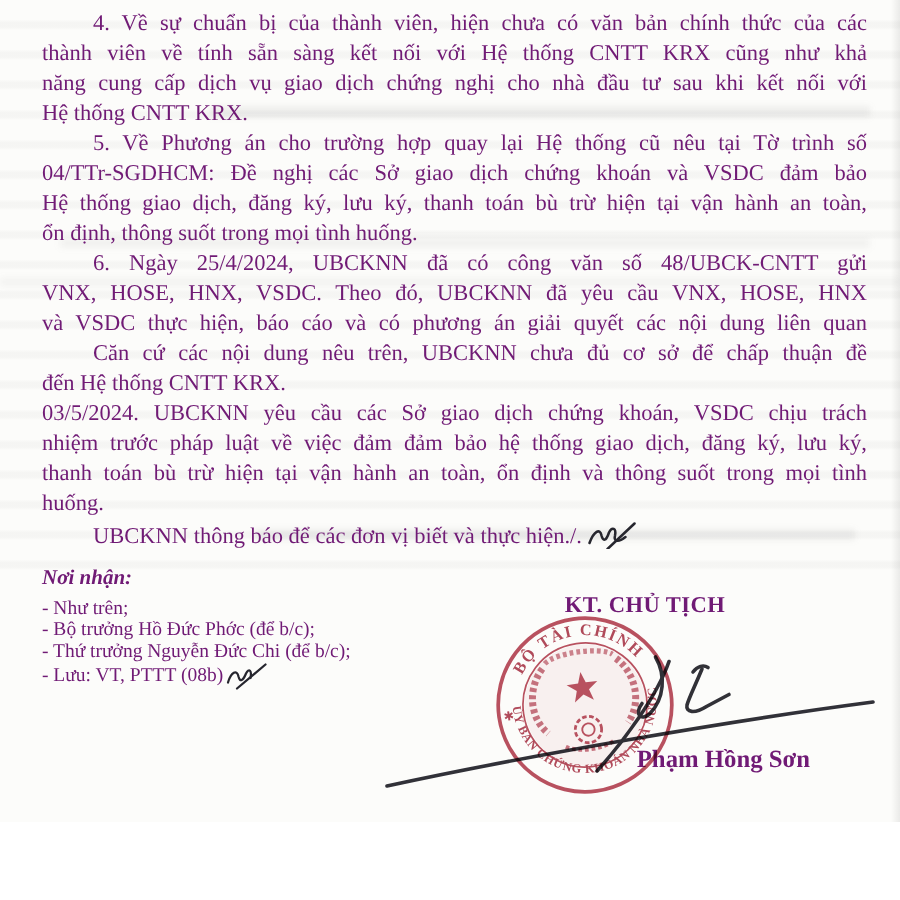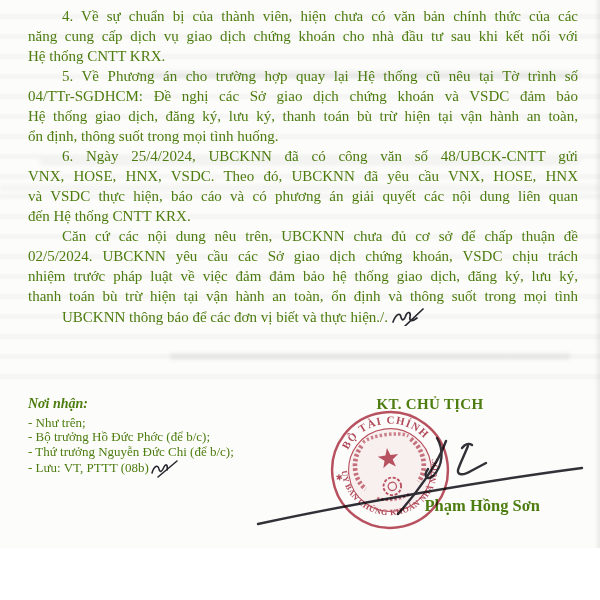--- a/index.html
+++ b/index.html
@@ -1,18 +1,18 @@
 <!DOCTYPE html>
 <html><head>
 <meta charset="utf-8">
 <style>
   html,body { margin:0; padding:0; background:#ffffff; }
   .page {
     position:relative; width:600px; height:548px; overflow:hidden;
-    background:#fcfcfa; color:#4d7c0f;
+    background:#fcfcfa; color:#701a75;
     font-family:"Liberation Serif", "DejaVu Serif", serif;
   }
   
   .scan-bands {
     position:absolute; left:0; top:0; width:600px; height:392px; z-index:0;
     background:repeating-linear-gradient(180deg,
       rgba(120,120,120,0) 0px, rgba(120,120,120,0) 13px,
       rgba(120,120,120,0.05) 15px, rgba(120,120,120,0.05) 18px,
       rgba(120,120,120,0) 20px);
     pointer-events:none;
@@ -25,21 +25,21 @@
   }
   .body-text {
     position:absolute; left:28px; top:6px; width:550px; z-index:1;
     font-size:15px; line-height:20px;
   }
   .bline { height:20px; overflow:hidden; text-align:justify; text-align-last:justify; }
   .bline.end { text-align-last:left; }
   .bline.ind { text-indent:34px; }
   .inline-mark { vertical-align:-6px; margin-left:3px; }
   .recipients {
-    position:absolute; left:28px; top:397px; z-index:1;
+    position:absolute; left:28px; top:379px; z-index:1;
     font-size:13px; line-height:14.5px;
   }
   .rec-heading { font-weight:bold; font-style:italic; font-size:14px; margin-bottom:4px; }
   .rec-item { white-space:nowrap; }
   .sig-titles {
     position:absolute; left:320px; top:395px; width:220px; z-index:1;
     text-align:center; font-weight:bold; font-size:15px; line-height:18px;
     letter-spacing:0.3px;
   }
   .sig-name {
@@ -55,34 +55,36 @@
 <div class="page">
 
   <div class="scan-bands"></div>
   <div class="smudge" style="left:140px;top:71px;width:440px;height:7px;background:rgba(110,110,110,0.10);"></div>
   <div class="smudge" style="left:40px;top:159px;width:540px;height:6px;background:rgba(110,110,110,0.08);"></div>
   <div class="smudge" style="left:0px;top:185px;width:600px;height:6px;background:rgba(110,110,110,0.06);"></div>
   <div class="smudge" style="left:170px;top:353px;width:400px;height:7px;background:rgba(110,110,110,0.10);"></div>
 
   <div class="body-text">
     <div class="bline ind">4. Về sự chuẩn bị của thành viên, hiện chưa có văn bản chính thức của các</div>
-    <div class="bline">năng cung cấp dịch vụ giao dịch chứng khoán cho nhà đầu tư sau khi kết nối với</div>
+    <div class="bline">thành viên về tính sẵn sàng kết nối với Hệ thống CNTT KRX cũng như khả</div>
+    <div class="bline">năng cung cấp dịch vụ giao dịch chứng nghị cho nhà đầu tư sau khi kết nối với</div>
     <div class="bline end">Hệ thống CNTT KRX.</div>
     <div class="bline ind">5. Về Phương án cho trường hợp quay lại Hệ thống cũ nêu tại Tờ trình số</div>
     <div class="bline">04/TTr-SGDHCM: Đề nghị các Sở giao dịch chứng khoán và VSDC đảm bảo</div>
     <div class="bline">Hệ thống giao dịch, đăng ký, lưu ký, thanh toán bù trừ hiện tại vận hành an toàn,</div>
     <div class="bline end">ổn định, thông suốt trong mọi tình huống.</div>
     <div class="bline ind">6. Ngày 25/4/2024, UBCKNN đã có công văn số 48/UBCK-CNTT gửi</div>
     <div class="bline">VNX, HOSE, HNX, VSDC. Theo đó, UBCKNN đã yêu cầu VNX, HOSE, HNX</div>
     <div class="bline">và VSDC thực hiện, báo cáo và có phương án giải quyết các nội dung liên quan</div>
+    <div class="bline ind">Căn cứ các nội dung nêu trên, UBCKNN chưa đủ cơ sở để chấp thuận đề</div>
     <div class="bline end">đến Hệ thống CNTT KRX.</div>
-    <div class="bline ind">Căn cứ các nội dung nêu trên, UBCKNN chưa đủ cơ sở để chấp thuận đề</div>
-    <div class="bline">02/5/2024. UBCKNN yêu cầu các Sở giao dịch chứng khoán, VSDC chịu trách</div>
+    <div class="bline">03/5/2024. UBCKNN yêu cầu các Sở giao dịch chứng khoán, VSDC chịu trách</div>
     <div class="bline">nhiệm trước pháp luật về việc đảm đảm bảo hệ thống giao dịch, đăng ký, lưu ký,</div>
     <div class="bline">thanh toán bù trừ hiện tại vận hành an toàn, ổn định và thông suốt trong mọi tình</div>
+    <div class="bline end">huống.</div>
     <div class="bline ind end">
       <span>UBCKNN thông báo để các đơn vị biết và thực hiện./.</span><svg class="inline-mark" width="36" height="22" viewBox="0 0 36 22">
         <g stroke="#26262e" stroke-width="1.7" fill="none" stroke-linecap="round">
           <path d="M 2,16 C 5,8 9,6 10,11 C 11,15 13,15 15,9 C 17,5 20,6 19,11 C 18,15 21,16 26,12"></path>
           <path d="M 14,20 L 32,3"></path>
         </g>
       </svg>
     </div>
   </div>
 

